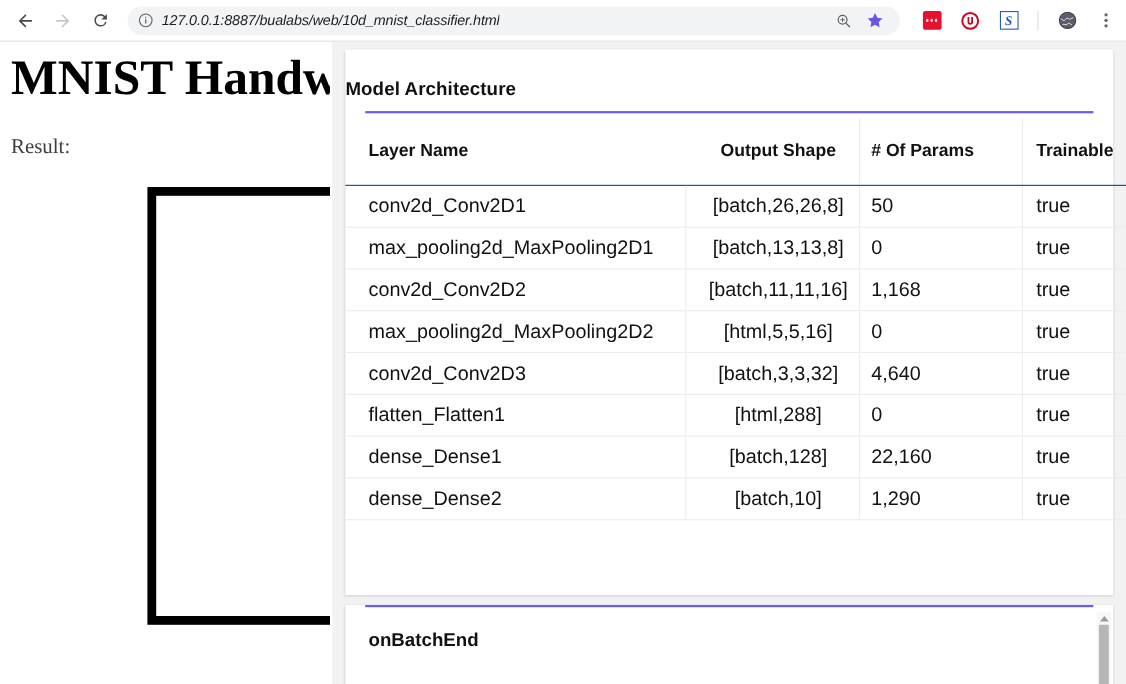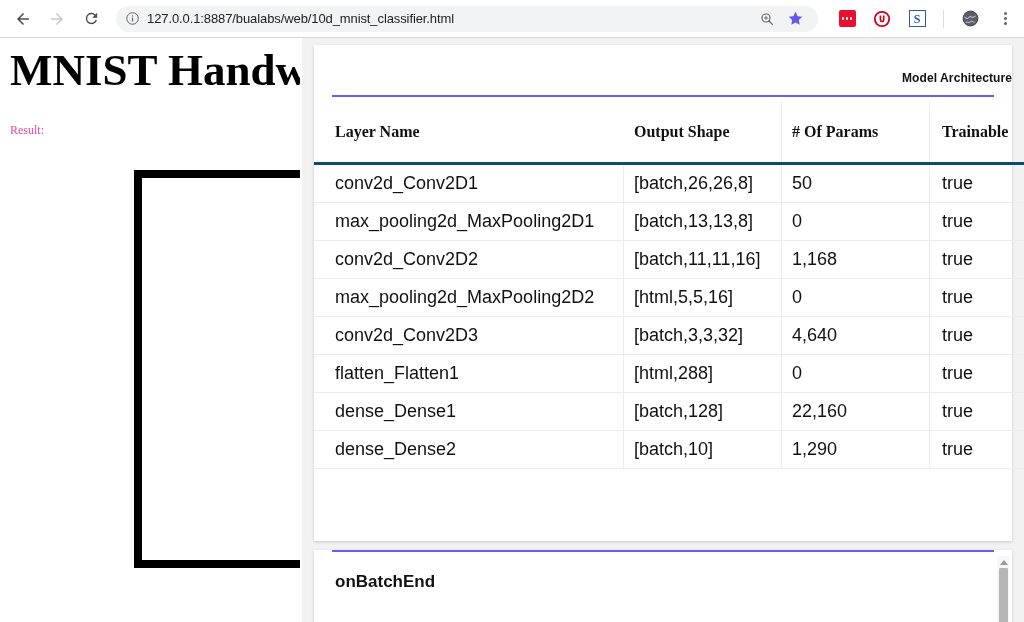--- a/index.html
+++ b/index.html
@@ -12,20 +12,21 @@
   #root { position: relative; width: 1024px; height: 622px; overflow: hidden; }
 
   
   .chrome {
     position: absolute; top: 0; left: 0;
     width: 1024px; height: 38px;
     background: #ffffff;
     border-bottom: 1px solid #d8d8d8;
     display: flex; align-items: center;
     box-sizing: border-box;
+    font-style: italic;
   }
   .nav-btn {
     width: 30px; height: 30px;
     display: flex; align-items: center; justify-content: center;
     border-radius: 50%;
     flex: 0 0 auto;
   }
   .nav-btn svg { display: block; }
   .nav-group { display: flex; align-items: center; padding-left: 8px; gap: 4px; }
 
@@ -89,22 +90,22 @@
     font-weight: bold;
     font-size: 45px;
     color: #000;
     white-space: nowrap;
     line-height: 1.1;
   }
   .result-label {
     position: absolute;
     left: 10px; top: 85px;
     font-family: "Liberation Serif", serif;
-    font-size: 12px;
-    color: #ec4899;
+    font-size: 19px;
+    color: #404040;
   }
   .canvas-box {
     position: absolute;
     left: 134px; top: 132px;
     width: 320px; height: 398px;
     border: 8px solid #000000;
     background: #ffffff;
     box-sizing: border-box;
   }
   .btn-row {
@@ -139,22 +140,22 @@
   }
   #card-arch {
     left: 14px; top: 7px;
     width: 698px; height: 496px;
   }
   #card-train {
     left: 14px; top: 512px;
     width: 698px; height: 130px;
   }
   .card-title {
-    text-align: right;
-    font-size: 12px;
+    text-align: left;
+    font-size: 17px;
     font-weight: bold;
     color: #111;
     padding-top: 26px;
     padding-bottom: 10px;
     letter-spacing: 0.1px;
   }
   .card-rule {
     height: 2px;
     background: #6a5cf0;
     margin: 0 18px 0 18px;
@@ -171,30 +172,29 @@
     text-align: left;
     vertical-align: middle;
     font-size: 18px;
     color: #111;
     padding: 0;
   }
   .tbl th {
     font-weight: bold;
     font-size: 16px;
     padding: 22px 0 20px 0;
-    border-bottom: 3px solid #0c4a6e;
-    font-family: Liberation Serif, serif;
+    border-bottom: 1px solid #0c4a6e;
   }
   .tbl td {
     height: 37px;
     border-bottom: 1px solid #ececec;
     white-space: nowrap;
   }
   .tbl th.c0, .tbl td.c0 { width: 288px; padding-left: 21px; border-right: 1px solid #ececec; }
-  .tbl th.c1, .tbl td.c1 { width: 147px; padding-left: 10px; border-right: 1px solid #ececec; }
+  .tbl th.c1, .tbl td.c1 { width: 147px; padding-left: 10px; border-right: 1px solid #ececec; text-align: center; }
   .tbl th.c2, .tbl td.c2 { width: 137px; padding-left: 10px; border-right: 1px solid #ececec; }
   .tbl th.c3, .tbl td.c3 { width: 105px; padding-left: 12px; }
   .tbl th.c0 { border-right-color: transparent; }
   .tbl thead tr { }
   .wrap-head { white-space: normal; line-height: 1.18; }
 
   
   .train-body {
     padding: 20px 0 0 21px;
     font-size: 17px;

